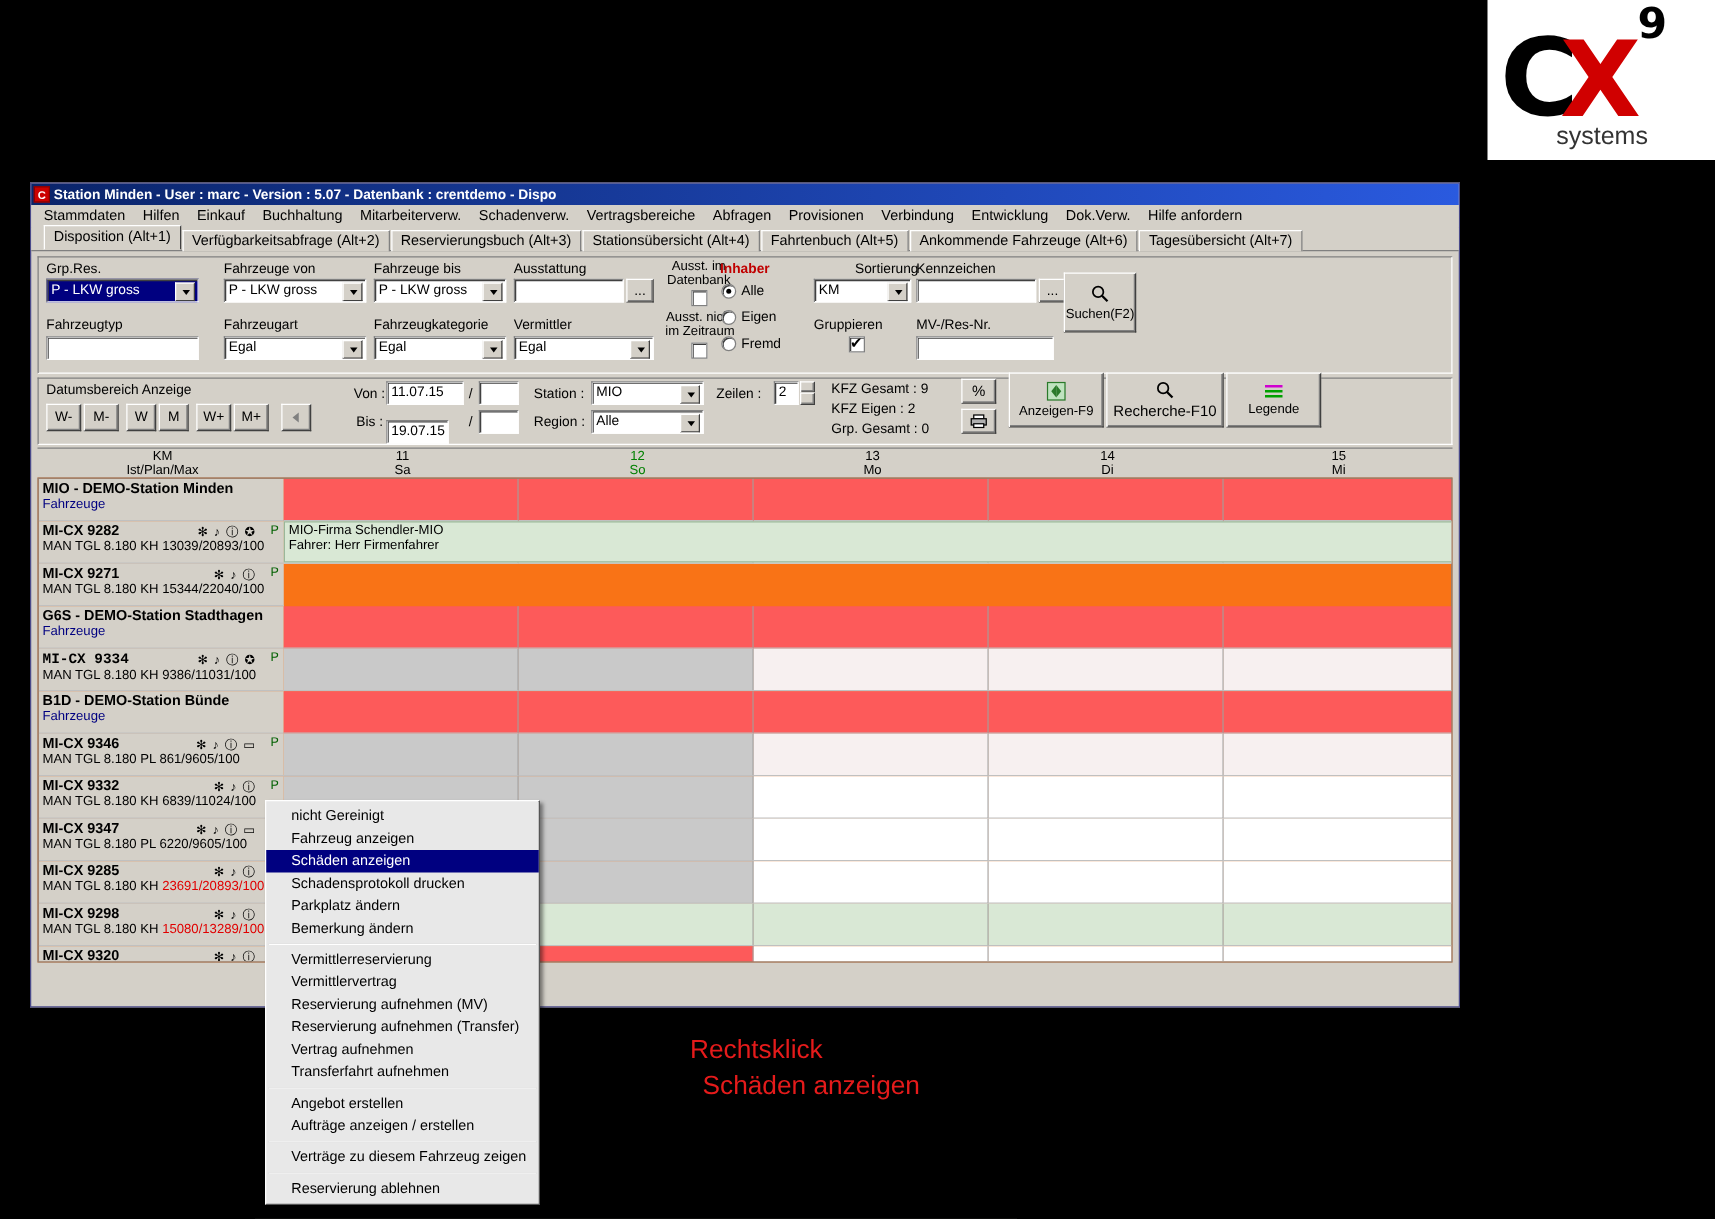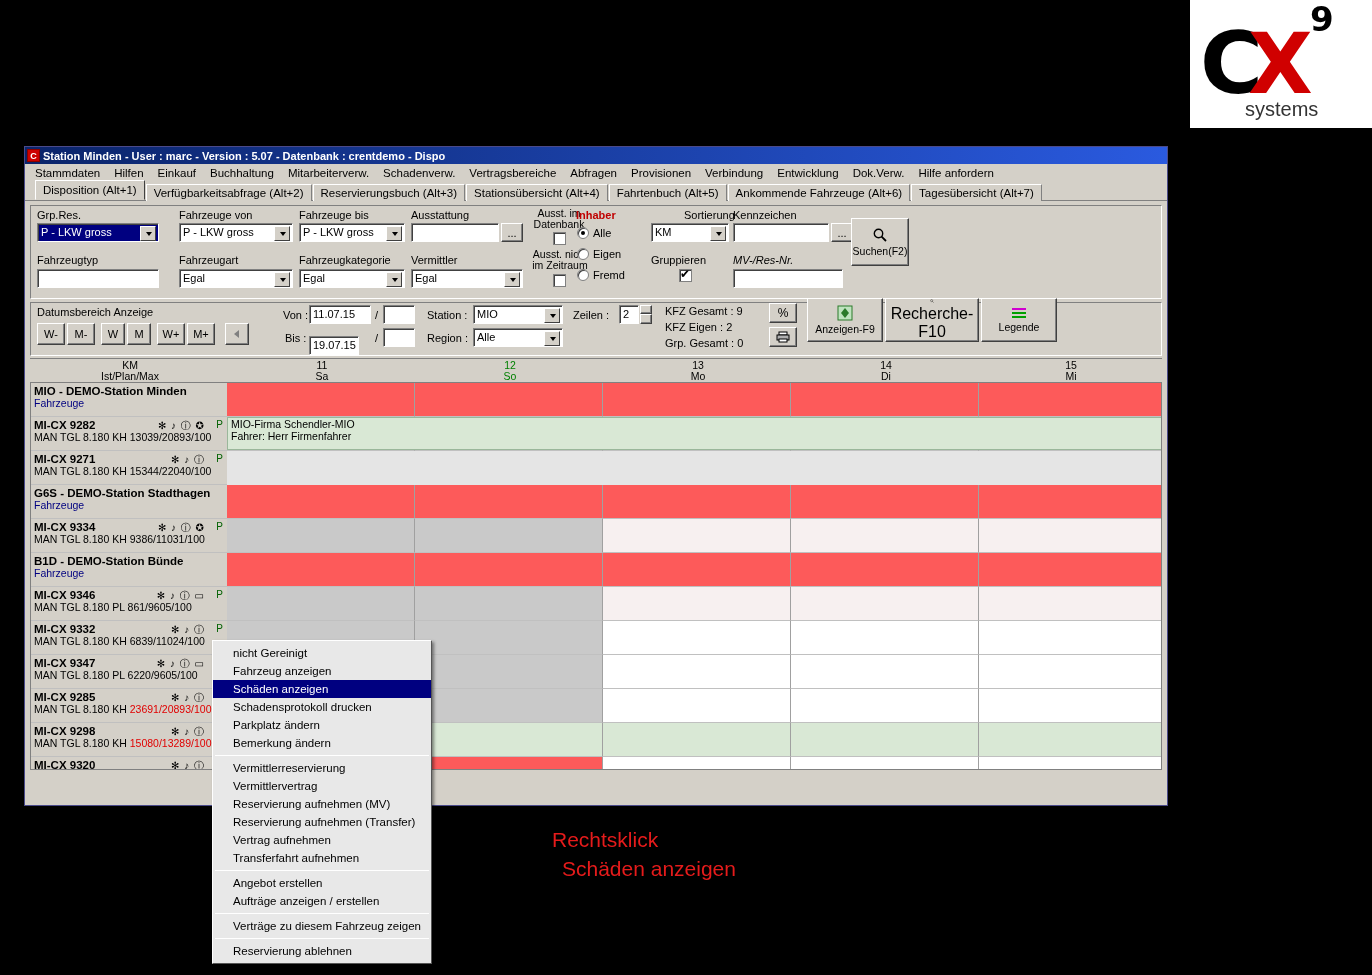--- a/index.html
+++ b/index.html
@@ -134,21 +134,21 @@
   }
 
   
   .datehead {
     position: relative; height: 24px; margin: 2px 5px 0 5px;
     background: #d4d0c8; border-top: 1px solid #808080;
   }
   .dh { position: absolute; text-align: center; font-size: 10.5px; color: #000; line-height: 11px; }
   .grid {
     position: relative; margin: 0 5px; height: 388px;
-    background: #e5e5e5; border: 1px solid #808080; overflow: hidden;
+    background: #f97316; border: 1px solid #808080; overflow: hidden;
   }
   .row { position: absolute; left: 0; width: 100%; display: flex; }
   .lbl {
     width: 196px; flex: 0 0 196px; border-bottom: 1px solid #c0c0c0;
     background: #d4d0c8; position: relative; overflow: hidden;
   }
   .cells { flex: 1; position: relative; }
   .cell {
     position: absolute; top: 0; bottom: 0;
     border-right: 1px solid #a0a0a0; border-bottom: 1px solid #c0c0c0;
@@ -263,21 +263,21 @@
       <span class="fl" style="left:562px;top:63px;">Fremd</span>
 
       <span class="fl" style="left:620px;top:3px;margin-left:33px;">Sortierung</span>
       <div class="fi combo" style="left:620px;top:17px;width:78px;">KM</div>
       <span class="fl" style="left:620px;top:48px;">Gruppieren</span>
       <div class="chk on" style="left:648px;top:63px;"></div>
 
       <span class="fl" style="left:702px;top:3px;">Kennzeichen</span>
       <div class="fi" style="left:702px;top:17px;width:96px;"></div>
       <div class="btn" style="left:800px;top:17px;width:22px;height:19px;">...</div>
-      <span class="fl" style="left:702px;top:48px;font-style:italic;">MV-/Res-Nr.</span>
+      <span class="fl" style="left:702px;top:48px;">MV-/Res-Nr.</span>
       <div class="fi" style="left:702px;top:63px;width:110px;"></div>
 
       <div class="btn" style="left:820px;top:12px;width:58px;height:48px;">
         <svg width="16" height="16" viewBox="0 0 16 16">
           <circle cx="6.5" cy="6.5" r="4.2" fill="none" stroke="#000" stroke-width="1.4"></circle>
           <line x1="9.6" y1="9.6" x2="14" y2="14" stroke="#000" stroke-width="1.8"></line>
         </svg>
         <span style="font-size:10.5px;margin-top:2px;">Suchen(F2)</span>
       </div>
     </div>
@@ -338,21 +338,21 @@
           <polygon points="4,8 8,3 8,13" fill="#2a7a2a"></polygon>
           <polygon points="12,8 8,3 8,13" fill="#2a7a2a"></polygon>
         </svg>
         <span style="font-size:10.5px;margin-top:2px;">Anzeigen-F9</span>
       </div>
       <div class="btn" style="left:854px;top:-5px;width:94px;height:44px;">
         <svg width="16" height="16" viewBox="0 0 16 16">
           <circle cx="6.5" cy="6.5" r="4.2" fill="none" stroke="#000" stroke-width="1.4"></circle>
           <line x1="9.6" y1="9.6" x2="14" y2="14" stroke="#000" stroke-width="1.8"></line>
         </svg>
-        <span style="font-size:16px;margin-top:2px;">Recherche-F10</span>
+        <span style="font-size:12px;margin-top:2px;">Recherche-F10</span>
       </div>
       <div class="btn" style="left:950px;top:-5px;width:76px;height:44px;">
         <svg width="16" height="12" viewBox="0 0 16 12">
           <rect x="1" y="1" width="14" height="2" fill="#d000d0"></rect>
           <rect x="1" y="5" width="14" height="2" fill="#00a000"></rect>
           <rect x="1" y="9" width="14" height="2" fill="#00a000"></rect>
         </svg>
         <span style="font-size:10.5px;margin-top:2px;">Legende</span>
       </div>
     </div>
@@ -438,21 +438,21 @@
           <div class="cell" style="left:0;width:188px;background:#fd5a5a;"></div>
           <div class="cell" style="left:188px;width:188px;background:#fd5a5a;"></div>
           <div class="cell" style="left:376px;width:188px;background:#fd5a5a;"></div>
           <div class="cell" style="left:564px;width:188px;background:#fd5a5a;"></div>
           <div class="cell" style="left:752px;width:190px;background:#fd5a5a;"></div>
         </div>
       </div>
 
       <div class="row" style="top:136px;height:34px;">
         <div class="lbl">
-          <div class="veh-name" style="padding-top:2px;">MI-CX 9334</div>
+          <div class="veh-name" style="padding-top:2px;font-family:Liberation Mono, monospace;">MI-CX 9334</div>
           <div class="veh-desc">MAN TGL 8.180 KH   9386/11031/100</div>
           <span class="icons" style="right:22px;top:2px;">✻ ♪ ⓘ ✪</span>
           <span style="position:absolute;right:4px;top:2px;font-size:10px;color:#006000;">P</span>
         </div>
         <div class="cells">
           <div class="cell" style="left:0;width:188px;background:#c9c9c9;"></div>
           <div class="cell" style="left:188px;width:188px;background:#c9c9c9;"></div>
           <div class="cell" style="left:376px;width:188px;background:#f7f0f0;"></div>
           <div class="cell" style="left:564px;width:188px;background:#f7f0f0;"></div>
           <div class="cell" style="left:752px;width:190px;background:#f7f0f0;"></div>

